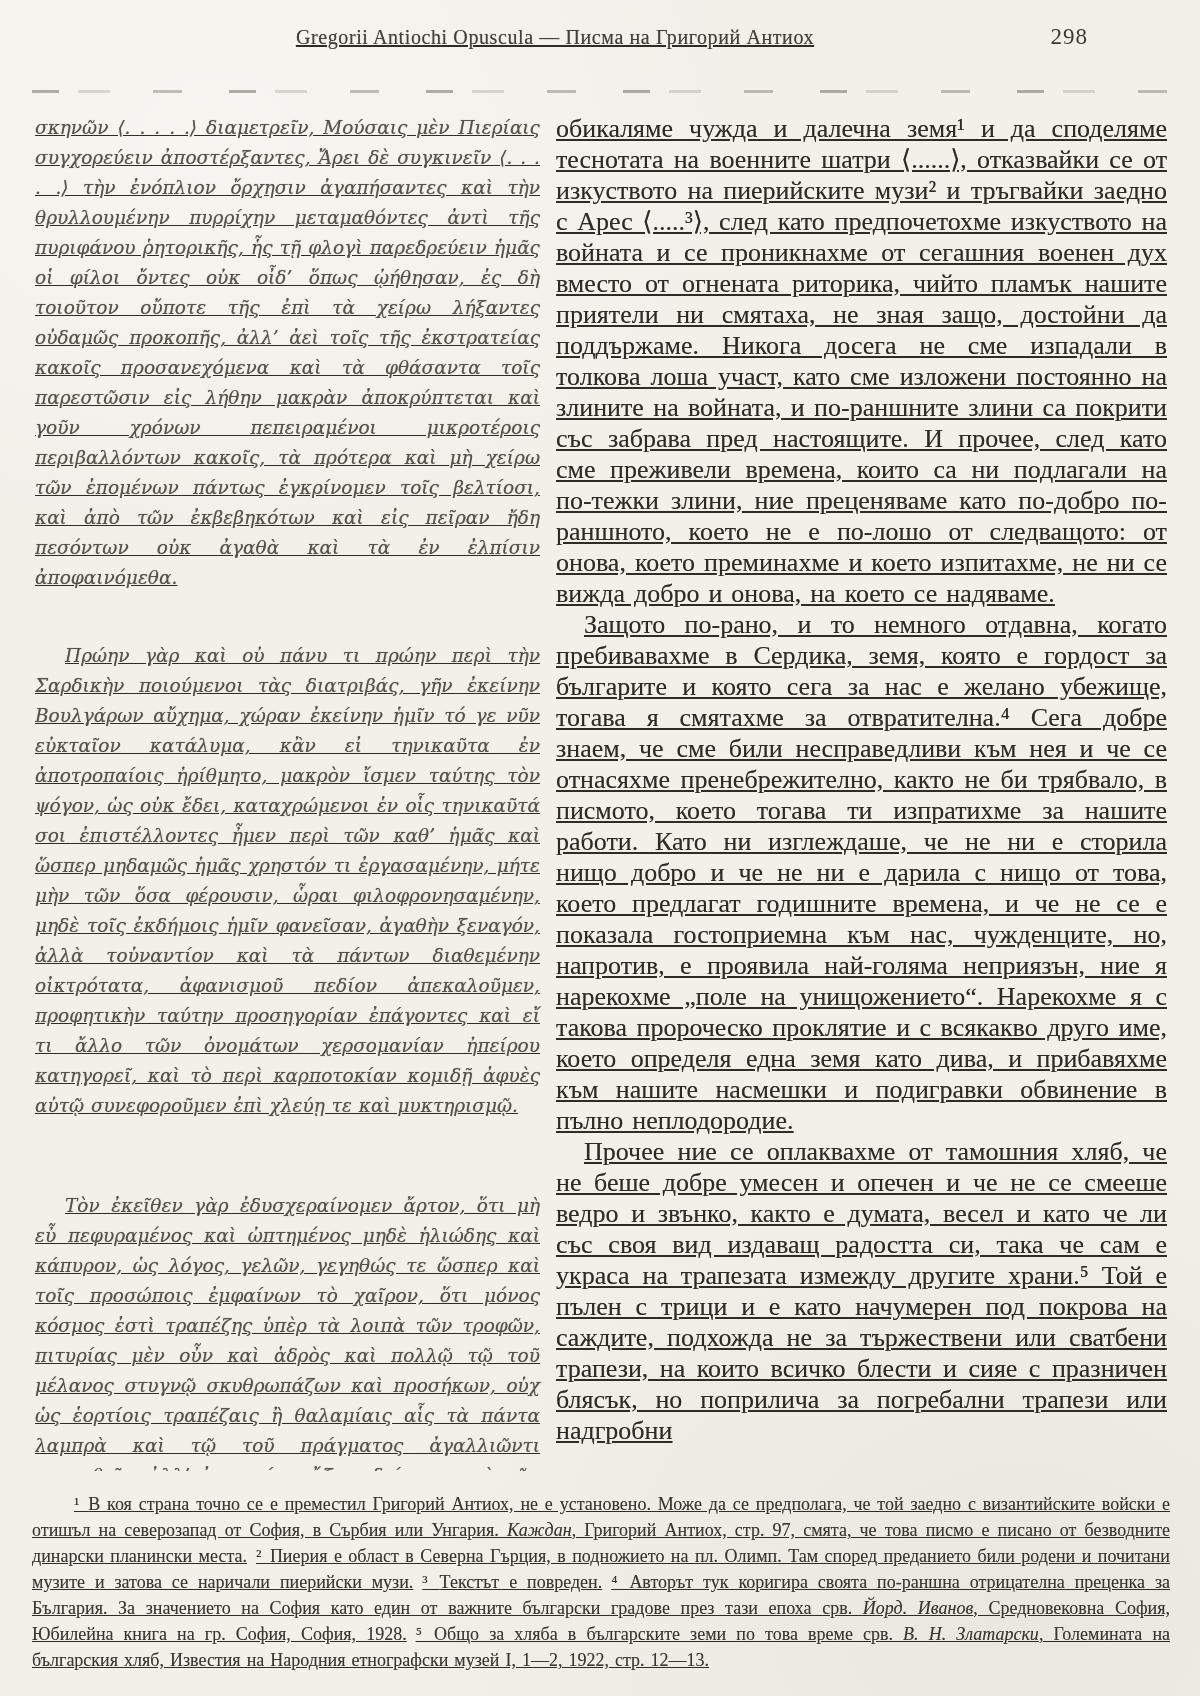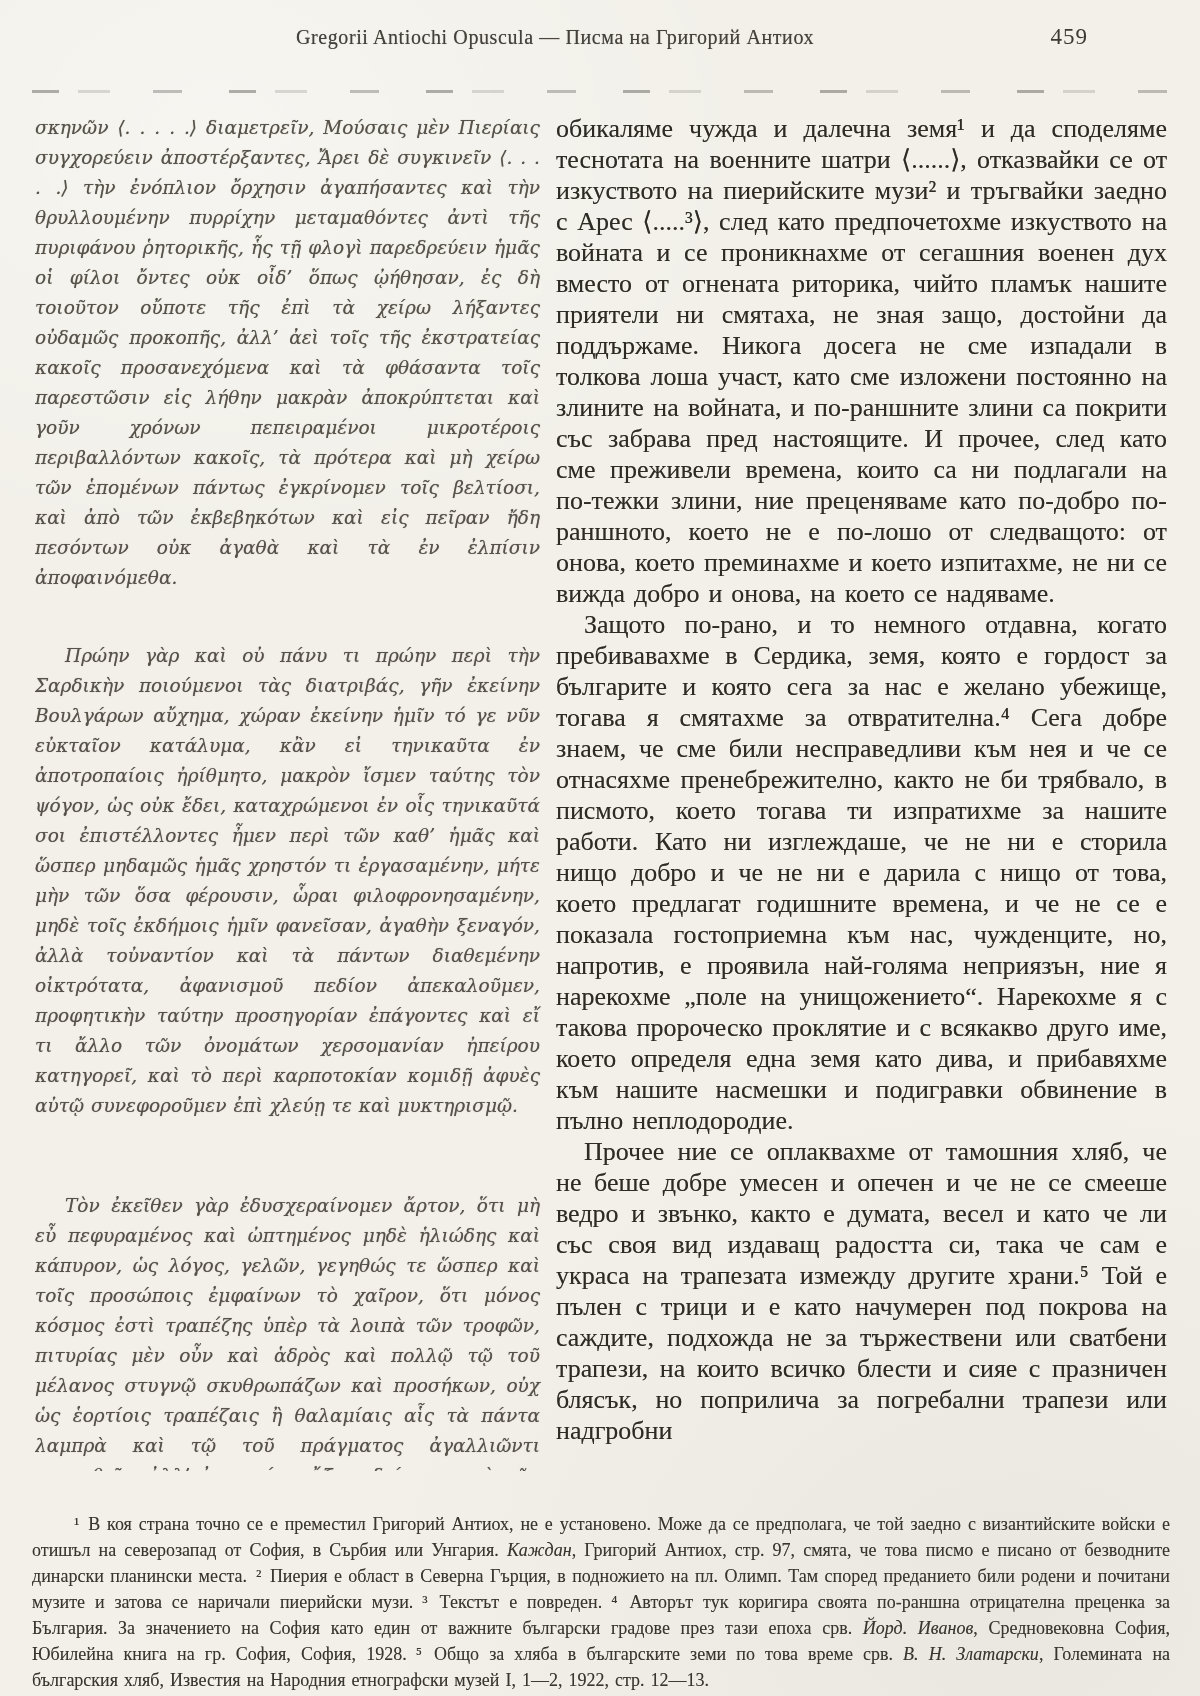--- a/index.html
+++ b/index.html
@@ -6,20 +6,21 @@
   .page{
     position:relative;
     width:1200px;height:1696px;
     overflow:hidden;
     background:
       radial-gradient(ellipse 900px 700px at 18% 8%, rgba(255,255,255,.35), rgba(255,255,255,0) 60%),
       radial-gradient(ellipse 1000px 800px at 85% 95%, rgba(120,112,95,.07), rgba(120,112,95,0) 65%),
       #f2f0e9;
     font-family:"Liberation Serif", serif;
     color:#2f2c26;
+    text-decoration:underline;
   }
   
   .header{position:relative;height:58px;padding-top:26px;}
   .header-title{
     text-align:center;
     font-size:20px;letter-spacing:.6px;
     color:#44403a;
     transform:translateX(-45px);
     text-shadow:0 0 .7px rgba(68,64,58,.55);
   }
@@ -58,40 +59,40 @@
     margin:0;
     font-size:26px;line-height:31px;
     text-align:justify;
     color:#2e2b25;
     word-spacing:2.5px;
     text-shadow:0 0 .5px rgba(46,43,37,.45);
   }
   .col-bulg p.bp2, .col-bulg p.bp3{text-indent:28px;}
   
   .footnotes{
-    margin:40px 30px 0 32px;
+    margin:20px 30px 0 32px;
     font-size:18px;line-height:26px;
     text-align:justify;
     text-indent:42px;
     color:#393630;
     word-spacing:1.5px;
     text-shadow:0 0 .5px rgba(57,54,48,.4);
   }
   .fn{margin-right:9px;}
   .fn-marker{letter-spacing:1px;}
   .fn-author{font-style:italic;}
 </style>
 </head>
 <body>
 
 <div class="page">
 
   <div class="header">
     <div class="header-title">Gregorii Antiochi Opuscula — Писма на Григорий Антиох</div>
-    <div class="page-number">459</div>
+    <div class="page-number">298</div>
   </div>
 
   <div class="header-rule"></div>
 
   <div class="columns">
 
     <div class="col-greek">
       <p class="gp1">σκηνῶν ⟨. . . . .⟩ διαμετρεῖν, Μούσαις μὲν Πιερίαις συγχορεύειν ἀποστέρξαντες, Ἄρει δὲ συγκινεῖν ⟨. . . . .⟩ τὴν ἐνόπλιον ὄρχησιν ἀγαπήσαντες καὶ τὴν θρυλλουμένην πυρρίχην μεταμαθόντες ἀντὶ τῆς πυριφάνου ῥητορικῆς, ἧς τῇ φλογὶ παρεδρεύειν ἡμᾶς οἱ φίλοι ὄντες οὐκ οἶδ’ ὅπως ᾠήθησαν, ἐς δὴ τοιοῦτον οὔποτε τῆς ἐπὶ τὰ χείρω λήξαντες οὐδαμῶς προκοπῆς, ἀλλ’ ἀεὶ τοῖς τῆς ἐκστρατείας κακοῖς προσανεχόμενα καὶ τὰ φθάσαντα τοῖς παρεστῶσιν εἰς λήθην μακρὰν ἀποκρύπτεται καὶ γοῦν χρόνων πεπειραμένοι μικροτέροις περιβαλλόντων κακοῖς, τὰ πρότερα καὶ μὴ χείρω τῶν ἑπομένων πάντως ἐγκρίνομεν τοῖς βελτίοσι, καὶ ἀπὸ τῶν ἐκβεβηκότων καὶ εἰς πεῖραν ἤδη πεσόντων οὐκ ἀγαθὰ καὶ τὰ ἐν ἐλπίσιν ἀποφαινόμεθα.</p>
       <p class="gp2">Πρώην γὰρ καὶ οὐ πάνυ τι πρώην περὶ τὴν Σαρδικὴν ποιούμενοι τὰς διατριβάς, γῆν ἐκείνην Βουλγάρων αὔχημα, χώραν ἐκείνην ἡμῖν τό γε νῦν εὐκταῖον κατάλυμα, κἂν εἰ τηνικαῦτα ἐν ἀποτροπαίοις ἠρίθμητο, μακρὸν ἴσμεν ταύτης τὸν ψόγον, ὡς οὐκ ἔδει, καταχρώμενοι ἐν οἷς τηνικαῦτά σοι ἐπιστέλλοντες ἦμεν περὶ τῶν καθ’ ἡμᾶς καὶ ὥσπερ μηδαμῶς ἡμᾶς χρηστόν τι ἐργασαμένην, μήτε μὴν τῶν ὅσα φέρουσιν, ὧραι φιλοφρονησαμένην, μηδὲ τοῖς ἐκδήμοις ἡμῖν φανεῖσαν, ἀγαθὴν ξεναγόν, ἀλλὰ τοὐναντίον καὶ τὰ πάντων διαθεμένην οἰκτρότατα, ἀφανισμοῦ πεδίον ἀπεκαλοῦμεν, προφητικὴν ταύτην προσηγορίαν ἐπάγοντες καὶ εἴ τι ἄλλο τῶν ὀνομάτων χερσομανίαν ἠπείρου κατηγορεῖ, καὶ τὸ περὶ καρποτοκίαν κομιδῇ ἀφυὲς αὐτῷ συνεφοροῦμεν ἐπὶ χλεύῃ τε καὶ μυκτηρισμῷ.</p>
       <p class="gp3">Τὸν ἐκεῖθεν γὰρ ἐδυσχεραίνομεν ἄρτον, ὅτι μὴ εὖ πεφυραμένος καὶ ὠπτημένος μηδὲ ἡλιώδης καὶ κάπυρον, ὡς λόγος, γελῶν, γεγηθώς τε ὥσπερ καὶ τοῖς προσώποις ἐμφαίνων τὸ χαῖρον, ὅτι μόνος κόσμος ἐστὶ τραπέζης ὑπὲρ τὰ λοιπὰ τῶν τροφῶν, πιτυρίας μὲν οὖν καὶ ἁδρὸς καὶ πολλῷ τῷ τοῦ μέλανος στυγνῷ σκυθρωπάζων καὶ προσήκων, οὐχ ὡς ἑορτίοις τραπέζαις ἢ θαλαμίαις αἷς τὰ πάντα λαμπρὰ καὶ τῷ τοῦ πράγματος ἀγαλλιῶντι συγγηθεῖν, ἀλλ’ ἐπιταφίων ἄξιος δείπνων καὶ τῶν ἐπὶ</p>

